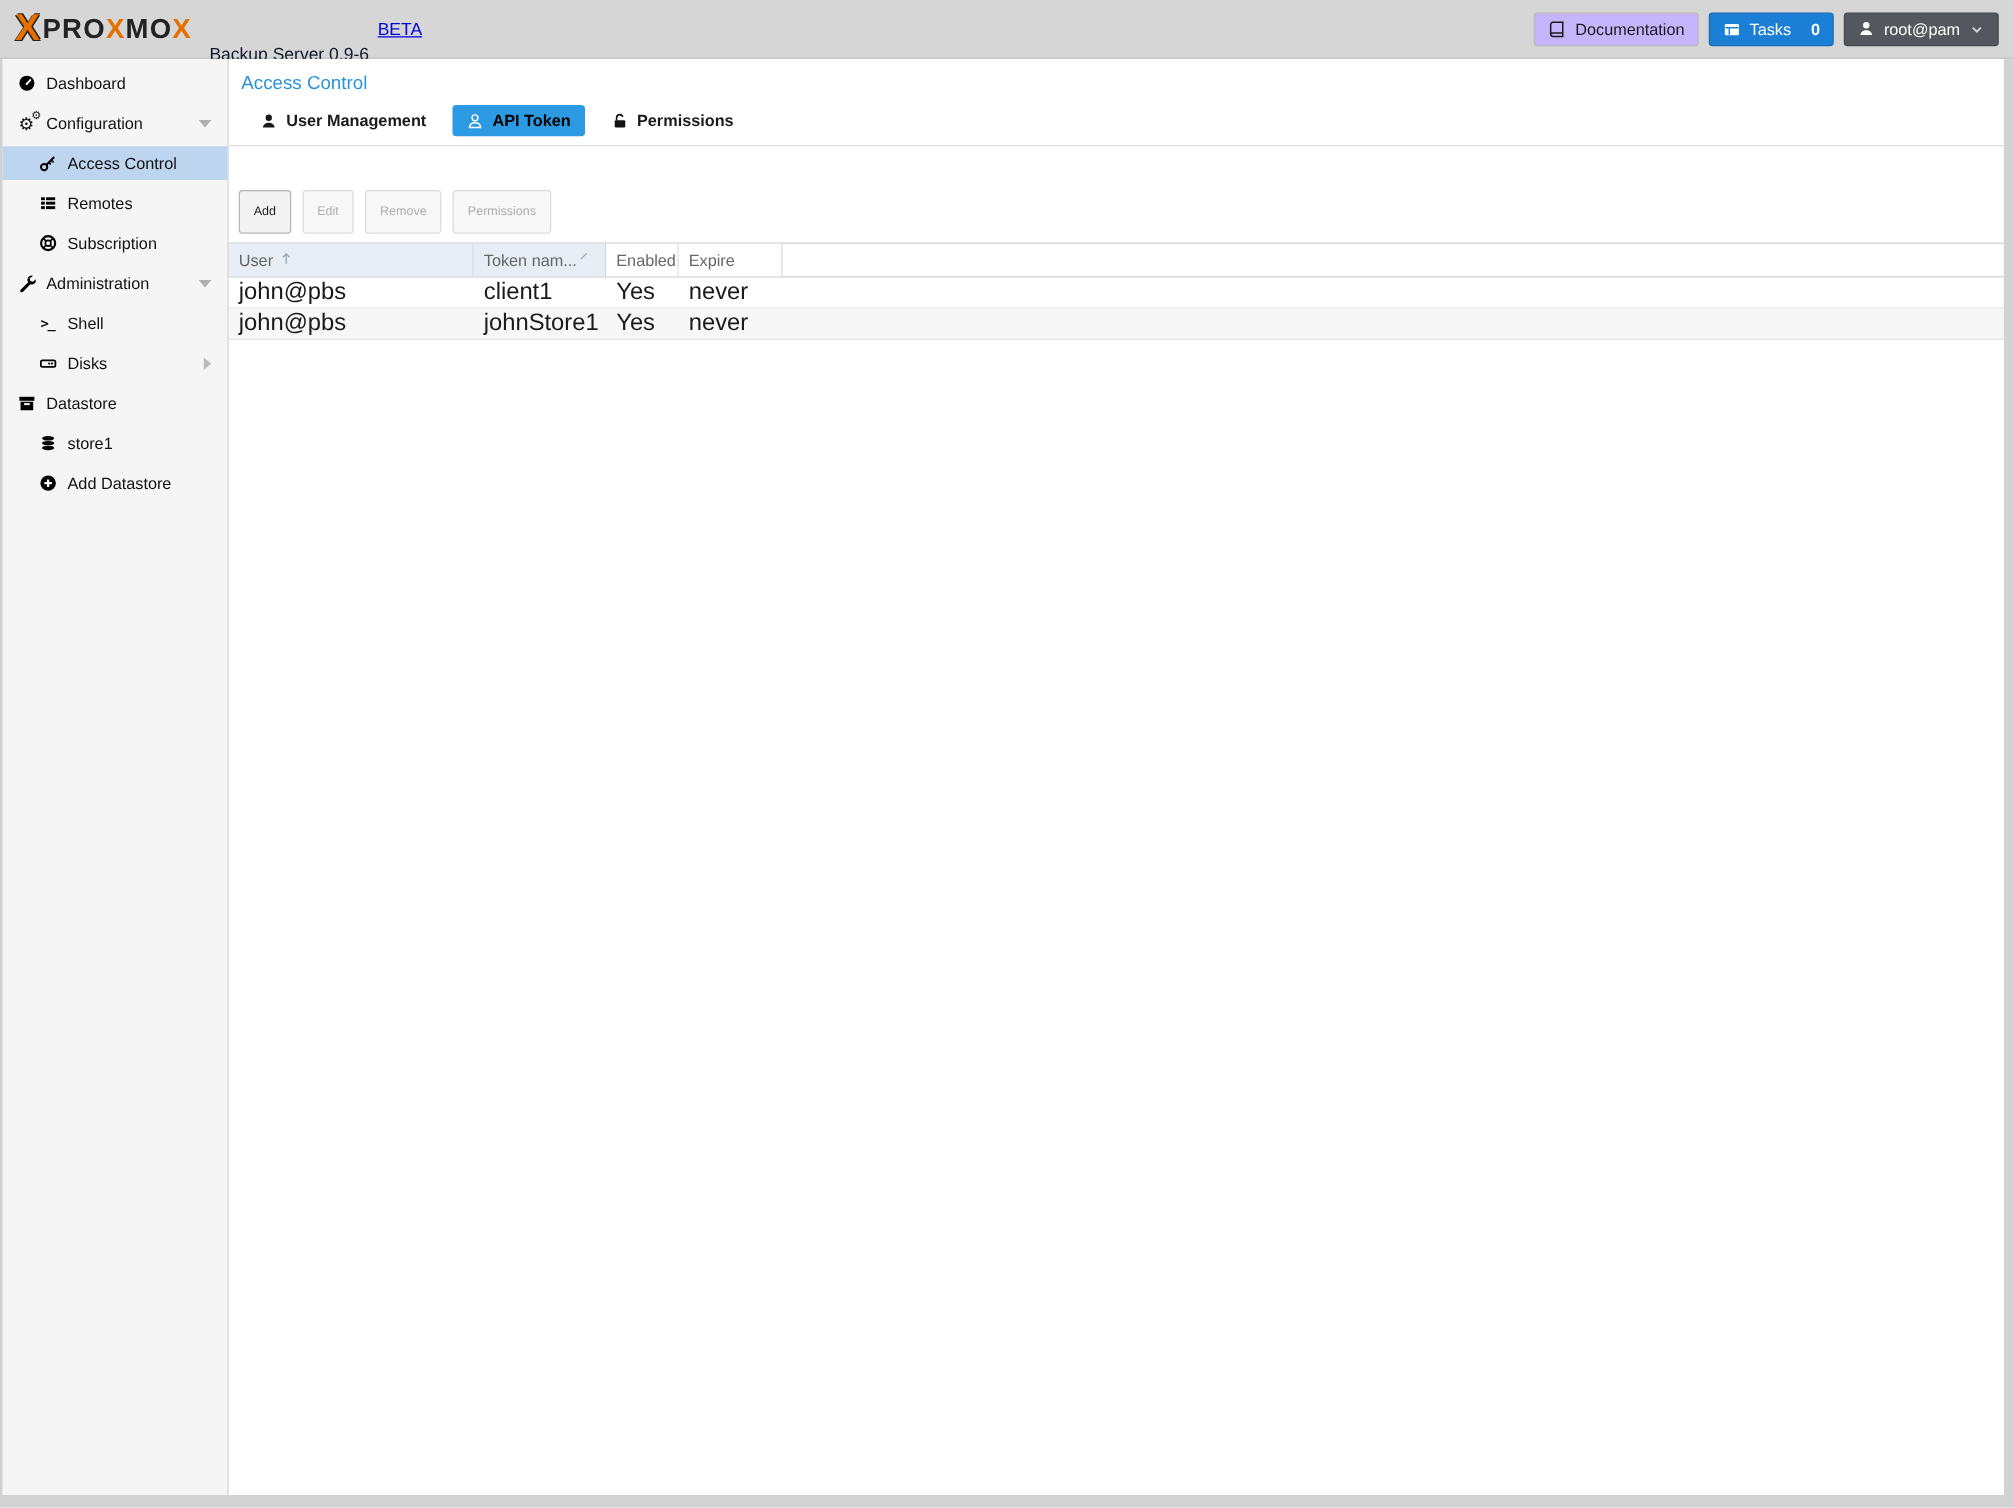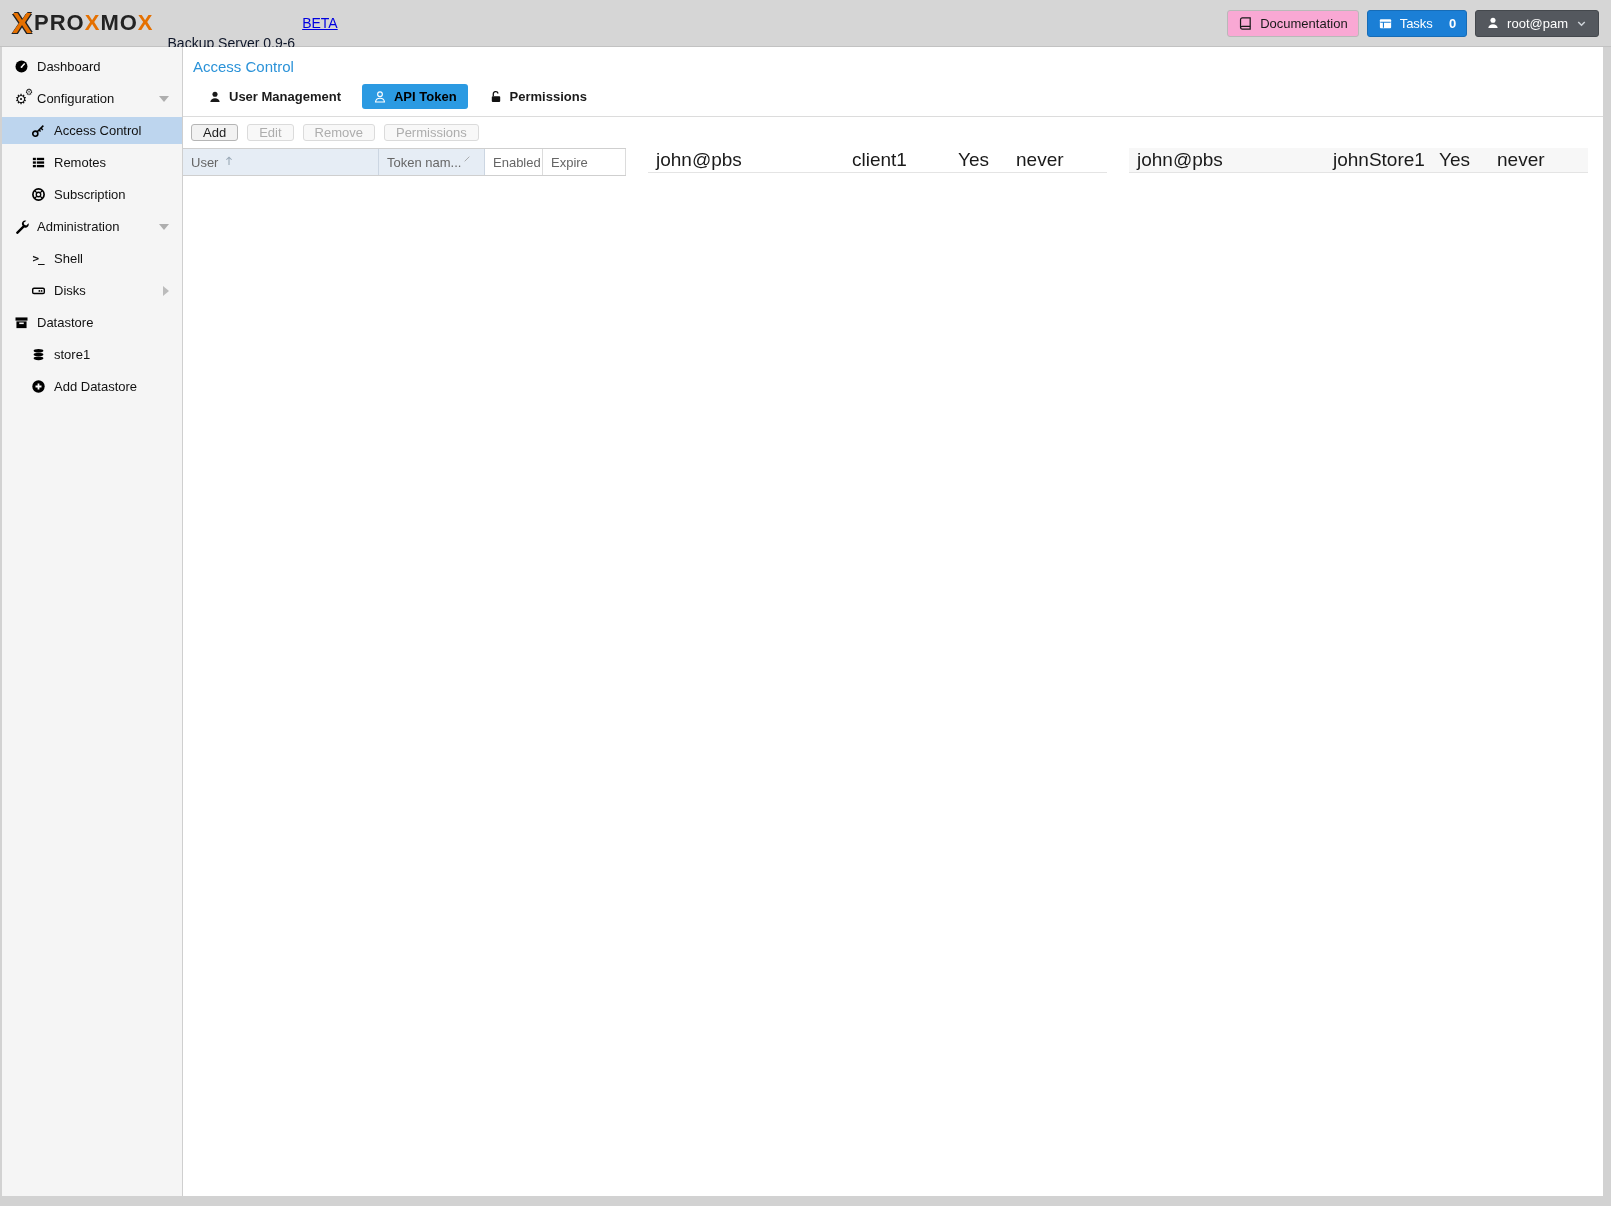--- a/index.html
+++ b/index.html
@@ -14,21 +14,21 @@
   .logo-mark { font-size:30px; font-weight:bold; color:#e57000;
                text-shadow:1px 1px 0 #222,-1px 1px 0 #222,1px -1px 0 #222; margin-right:2px; line-height:1; }
   .logo-word { font-size:22px; font-weight:bold; letter-spacing:1px; color:#232323; line-height:1; }
   .logo-word .lx { color:#e57000; }
   .hdr-sub { margin-left:14px; font-size:14px; color:#0f172a;margin-top:40px; }
   .hdr-beta { margin-left:7px; font-size:14px; color:#0000e0; text-decoration:underline; cursor:pointer; }
   .hdr-right { margin-left:auto; display:flex; gap:8px; align-items:center; }
   .hbtn { height:27px; display:flex; align-items:center; gap:7px; padding:0 10px;
           border-radius:3px; font-size:13px; cursor:pointer; }
   .hbtn svg { display:block; }
-  .btn-doc { background:#f9a8d4; border:1px solid #b9b9b9; color:#1a1a1a; }
+  .btn-doc { background:#c4b5fd; border:1px solid #b9b9b9; color:#1a1a1a; }
   .btn-tasks { background:#1b7fd6; border:1px solid #176cb6; color:#fff; }
   .btn-tasks .cnt { font-weight:bold; margin-left:9px; }
   .btn-user { background:#54585e; border:1px solid #44484d; color:#fff;text-align:right; }
 
   
   .body-row { flex:1; display:flex; padding:0 8px 10px 2px; overflow:hidden; }
   .sidebar { width:181px; background:#f5f5f5; border-right:1px solid #cfcfcf; padding-top:6px; flex:0 0 auto; }
   .nav-item { height:27px; margin-bottom:5px; display:flex; align-items:center; font-size:13px;
               color:#111; padding-left:10px; position:relative; cursor:pointer; }
   .nav-item.lvl1 { padding-left:27px; }
@@ -44,26 +44,26 @@
 
   
   .main { flex:1; background:#fff; display:flex; flex-direction:column; overflow:hidden; }
   .panel-title { padding:11px 0 5px 10px; font-size:15px; color:#2a92d8; }
   .tabbar { display:flex; gap:10px; align-items:center; padding:4px 0 7px 14px; border-bottom:1px solid #dcdcdc; }
   .tab { display:flex; align-items:center; gap:7px; font-size:13px; color:#1a1a1a;
          padding:5px 11px; border-radius:3px; cursor:pointer;font-weight:bold; }
   .tab svg { display:block; }
   .tab.active { background:#2b9ae2; color:#000000; }
   .toolbar { display:flex; gap:9px; padding:7px 8px; }
-  .tbtn { font-size:13px; padding:0 11px; border-radius:3px; border:1px solid #b5b5b5;
-          background:#f2f2f2; color:#1c1c1c; cursor:pointer; }
+  .tbtn { font-size:10px; padding:11px 11px; border-radius:3px; border:1px solid #b5b5b5;
+          background:#f2f2f2; color:#1c1c1c; cursor:pointer;margin-top:28px; }
   .tbtn.disabled { color:#adadad; border-color:#dbdbdb; background:#f8f8f8; cursor:default; }
 
   
-  .grid { flex:1; display:flex; flex-direction:row;gap:22px; }
+  .grid { flex:1; display:flex; flex-direction:column; }
   .grid-header { display:flex; height:28px; border-top:1px solid #cfcfcf; border-bottom:1px solid #cfcfcf; flex:0 0 auto; }
   .hcell { display:flex; align-items:center; gap:5px; padding:0 8px; font-size:13px; color:#666;
            border-right:1px solid #dcdcdc; background:#fff; cursor:pointer; overflow:hidden; white-space:nowrap; }
   .hcell.sorted { background:#e6edf5; border-right-color:#ccd6e2; }
   .c0 { width:196px; } .c1 { width:106px; } .c2 { width:58px; } .c3 { width:83px; }
   .c4 { flex:1; border-right:none; }
   .grow { display:flex; height:25px; border-bottom:1px solid #e4e4e4; font-size:19px; color:#1a1a1a; cursor:pointer; }
   .grow.striped { background:#f7f7f7; }
   .cell { padding:0 8px; display:flex; align-items:center; overflow:hidden; white-space:nowrap; border-right:none; }
   .grid-rest { flex:1; background:#fff; }

